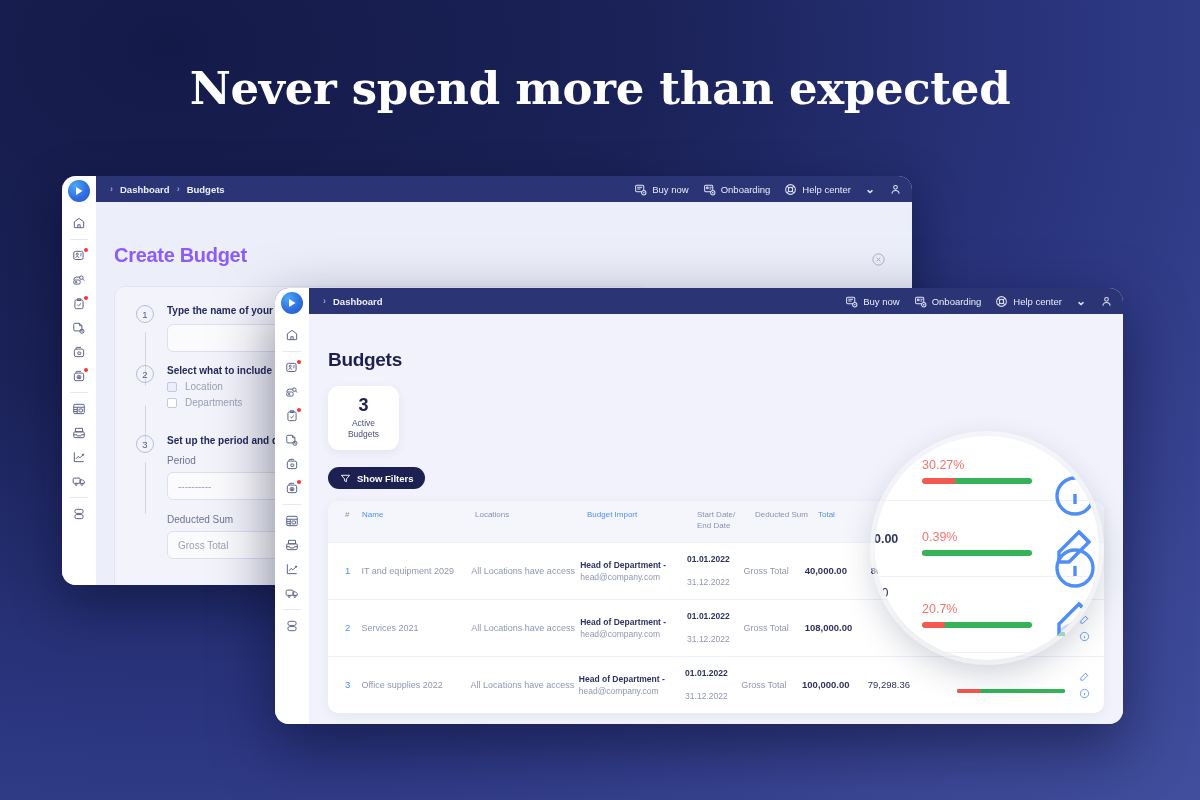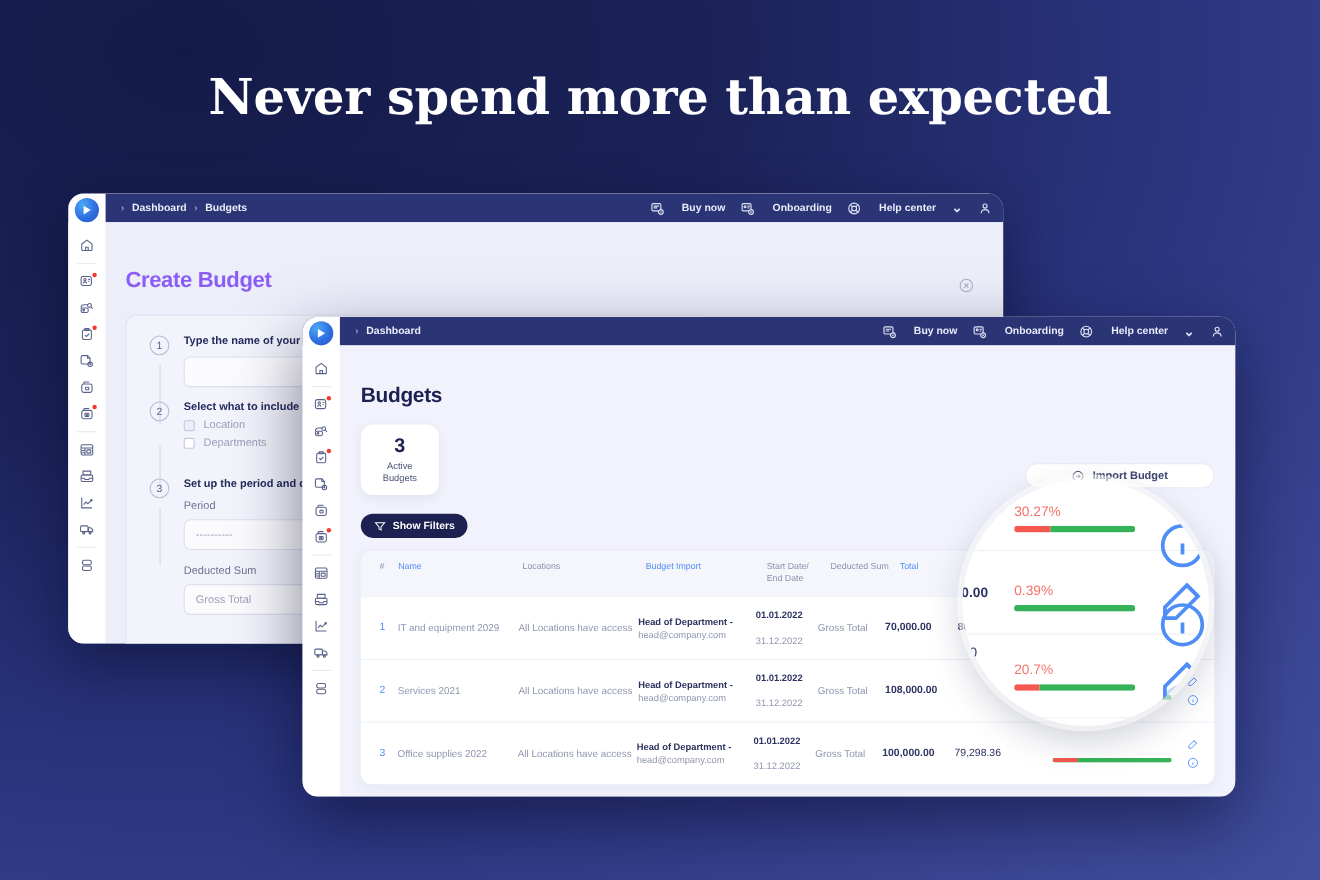--- a/index.html
+++ b/index.html
@@ -30,21 +30,21 @@
   .window { position: absolute; border-radius: 14px; overflow: hidden; }
   .topbar {
     height: 26px; background: #2b3575;
     display: flex; align-items: center;
     color: #dfe3f5; font-size: 9.5px; font-weight: 700;
   }
   .crumbs { display: flex; align-items: center; gap: 7px; }
   .crumb-sep { color: #9aa3d6; font-size: 9px; font-weight: 700; }
   .crumb { color: #eceffb; }
   .topbar-right { margin-left: auto; display: flex; align-items: center; gap: 14px; padding-right: 10px; }
-  .tb-item { display: flex; align-items: center; gap: 16px; color: #e9ecfa; font-size: 9.5px; font-weight: 700; }
+  .tb-item { display: flex; align-items: center; gap: 5px; color: #e9ecfa; font-size: 9.5px; font-weight: 400; }
   .tb-ico { width: 13px; height: 13px; display:block; }
 
   .sidebar {
     position: absolute; left: 0; top: 0; bottom: 0; width: 34px;
     background: #ffffff; display: flex; flex-direction: column;
     align-items: center; padding-top: 4px;
   }
   .logo { width: 22px; height: 22px; border-radius: 50%;
           background: radial-gradient(circle at 32% 28%, #4aa8f5 0%, #2f6fe0 55%, #2a52c9 100%);
           display:flex; align-items:center; justify-content:center; margin-bottom: 9px; flex: none;}
@@ -522,27 +522,20 @@
     </div>
 
     <div id="filters-btn">
       <svg viewBox="0 0 24 24" fill="none" stroke="#fff" stroke-width="2" style="width:11px;height:11px;">
           <path d="M3 5h18l-7 8v6l-4-2v-4z"></path>
         </svg>
       <span>Show Filters</span>
     </div>
 
 
-    <div id="import-btn">
-      <svg viewBox="0 0 24 24" fill="none" stroke="#3d4470" stroke-width="1.8" style="width:12px;height:12px;">
-          <circle cx="12" cy="12" r="9"></circle>
-          <path d="M8 12h8M13 9l3 3-3 3"></path>
-        </svg>
-      <span>Import Budget</span>
-    </div>
 
     <div id="table">
       <div class="thead">
         <div class="th c-idx">#</div>
         <div class="th c-name link">Name</div>
         <div class="th c-loc">Locations</div>
         <div class="th c-holder link">Budget Import</div>
         <div class="th c-date">
           <span>Start Date/</span><br>
           <span>End Date</span>
@@ -557,21 +550,21 @@
         <div class="td c-loc">All Locations have access</div>
         <div class="c-holder">
           <div class="holder-1">Head of Department -</div>
           <div class="holder-2">head@company.com</div>
         </div>
         <div class="c-date">
           <div class="date-1">01.01.2022</div>
           <div class="date-2">31.12.2022</div>
         </div>
         <div class="td c-ded">Gross Total</div>
-        <div class="c-total total">70,000.00</div>
+        <div class="c-total total">40,000.00</div>
         <div class="c-dedsum total">80.00</div>
         <div class="c-bar">
           <div class="pct">30.27%</div>
           <div class="bar">
               <div class="red" style="width:30.27%"></div>
               <div class="green" style="flex:1"></div>
             </div>
         </div>
         <div class="c-act act">
           <svg viewBox="0 0 24 24" fill="none" stroke="#4f8ef7" stroke-width="1.8">

